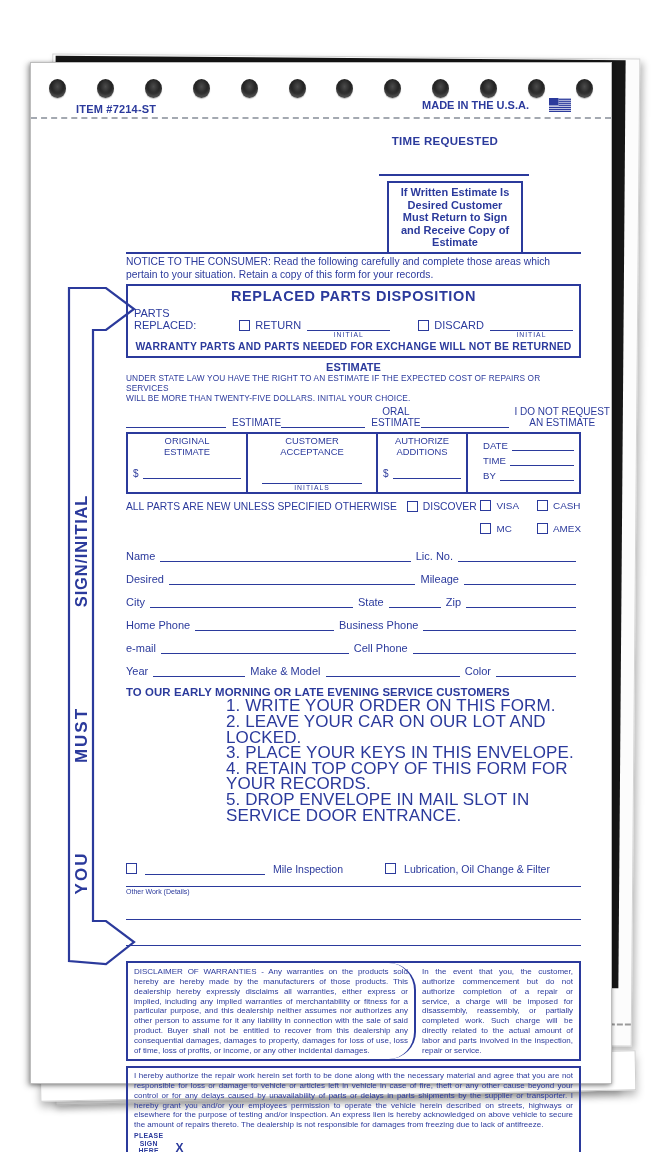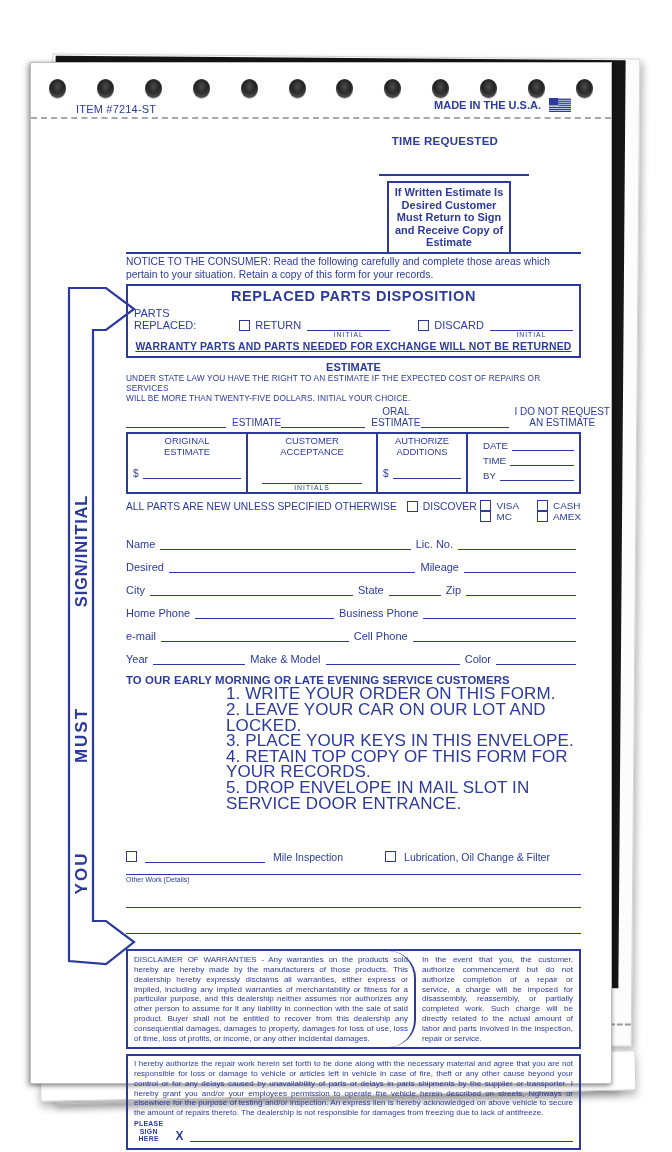--- a/index.html
+++ b/index.html
@@ -27,48 +27,48 @@
   
   .sheet{position:absolute;left:30px;top:62px;width:582px;height:1022px;background:#ffffff;z-index:3;
     border:1px solid #bdbdbd;
     box-shadow:-3px 2px 6px rgba(0,0,0,.25), 0 1px 4px rgba(0,0,0,.35);}
   
   .holes{position:absolute;left:18px;right:18px;top:16px;display:flex;justify-content:space-between;}
   .hole{width:17px;height:19px;border-radius:50%;
     background:radial-gradient(ellipse at 50% 40%, #4c4c4c 0%, #222 50%, #0e0e0e 100%);
     box-shadow:inset 0 -3px 3px rgba(255,255,255,.22), 0 1px 1px rgba(0,0,0,.25);}
   .hdr{position:absolute;top:32px;left:45px;right:40px;display:flex;justify-content:space-between;align-items:center;}
-  .brand{font-size:11px;font-weight:normal;letter-spacing:.2px;margin-top:8px;}
-  .madein{display:flex;align-items:center;gap:8px;font-size:11px;font-weight:bold;}
+  .brand{font-size:11px;font-weight:bold;letter-spacing:.2px;margin-top:8px;}
+  .madein{display:flex;align-items:center;gap:20px;font-size:11px;font-weight:bold;}
   .perf{position:absolute;top:54px;left:0;right:0;border-top:2px dashed #a4a9b1;}
   
   .time-req{position:absolute;top:72px;left:338px;width:152px;text-align:center;
     font-size:11.5px;font-weight:bold;letter-spacing:.3px;}
   .time-line{position:absolute;top:111px;left:348px;width:150px;border-top:2px solid var(--blue);}
-  .west-box{position:absolute;top:118px;left:356px;width:124px;border:2px solid var(--blue);
+  .west-box{position:absolute;top:118px;left:356px;width:136px;border:2px solid var(--blue);
     padding:3px 1px;text-align:center;font-weight:bold;font-size:11px;line-height:12.6px;}
   .rule-below{position:absolute;top:189px;left:95px;width:455px;border-top:2px solid var(--blue);}
   
   .bracket{position:absolute;left:36px;top:222px;width:70px;height:690px;overflow:visible;}
   .bracket path{fill:#fff;stroke:var(--blue);stroke-width:2.2;}
   .bracket text{fill:var(--blue);font-weight:bold;font-size:16.5px;font-family:"Liberation Sans",sans-serif;}
   .bracket text.short{letter-spacing:2px;font-size:17px;}
   .bracket text.long{letter-spacing:.8px;}
   
   .content{position:absolute;left:95px;top:193px;width:455px;}
   .notice{font-size:10.3px;line-height:12.6px;margin-bottom:3px;}
   .box{border:2px solid var(--blue);}
   .rp-box{padding:2px 6px 4px;}
   .rp-title{font-weight:bold;font-size:14.5px;text-align:center;letter-spacing:.6px;}
   .rp-row{display:flex;align-items:flex-end;font-size:11px;margin-top:3px;margin-bottom:10px;}
   .cb{display:inline-block;width:11px;height:11px;border:1.8px solid var(--blue);background:#fff;flex:none;}
   .rp-row .cb{margin:0 5px 0 14px;}
   .iblank{position:relative;display:inline-block;border-bottom:1.8px solid var(--blue);height:12px;}
   .iblank .init{position:absolute;top:12px;left:0;right:0;text-align:center;font-size:6.8px;letter-spacing:1px;}
-  .rp-warranty{font-weight:bold;font-size:10.4px;text-align:center;letter-spacing:.2px;text-decoration:underline;}
+  .rp-warranty{font-weight:bold;font-size:10.4px;text-align:center;letter-spacing:.2px;}
   .est-head{font-weight:bold;font-size:11px;text-align:center;margin-top:3px;}
   .law{font-size:8.3px;line-height:10px;letter-spacing:.1px;}
   .est-opts{display:flex;justify-content:space-between;align-items:flex-end;font-size:10px;margin-top:3px;}
   .opt{display:flex;align-items:flex-end;}
   .opt .bl{margin-right:6px;}
   .opt .lbl{text-align:center;line-height:11px;white-space:nowrap;}
   .bl{display:inline-block;border-bottom:1.7px solid var(--blue);height:11px;}
   
   .etable{display:grid;grid-template-columns:120px 130px 90px 1fr;border:2px solid var(--blue);margin-top:4px;}
   .ecell{border-right:2px solid var(--blue);padding:2px 5px 4px;}
@@ -78,21 +78,21 @@
   .money{display:flex;align-items:flex-end;margin-top:11px;font-size:10px;}
   .money .bl{flex:1;margin-left:4px;}
   .init-wrap{text-align:center;margin-top:13px;}
   .dtb-row{display:flex;align-items:flex-end;font-size:9.6px;height:15px;}
   .dtb-row .bl{flex:1;margin-left:4px;}
   
   .pay{display:flex;align-items:flex-start;font-size:10.3px;margin-top:6px;}
   .pay .note{padding-top:1px;}
   .pay-item{display:flex;align-items:center;gap:5px;white-space:nowrap;}
   .pay .disc{margin-left:10px;padding-top:1px;}
-  .pay-grid{display:grid;grid-template-columns:auto auto;gap:0 18px;margin-left:auto;font-size:9.9px;}
+  .pay-grid{display:grid;grid-template-columns:auto auto;gap:12px 18px;margin-left:auto;font-size:9.9px;}
   
   .fields{margin-top:5px;}
   .frow{display:flex;align-items:flex-end;height:23px;font-size:11px;white-space:nowrap;}
   .frow .bl{flex:1;margin:0 5px;}
   .frow .fix{flex:none;}
   
   .early{margin-top:9px;}
   .early-title{font-weight:bold;font-size:11.4px;letter-spacing:.1px;}
   .steps{margin-left:100px;font-size:17px;line-height:15.6px;letter-spacing:.1px;}
   

